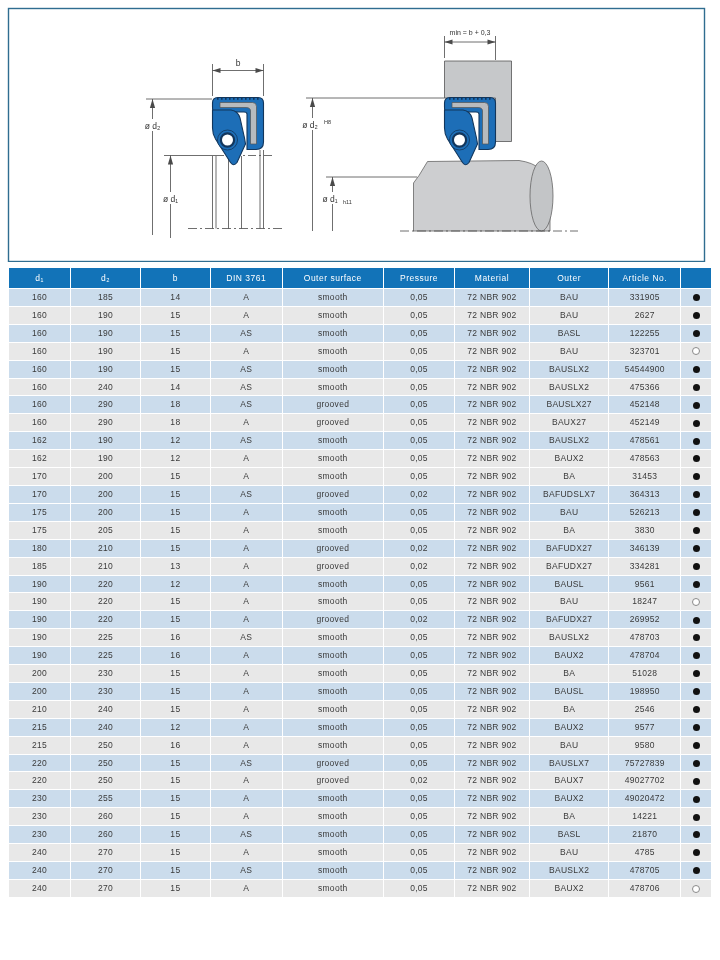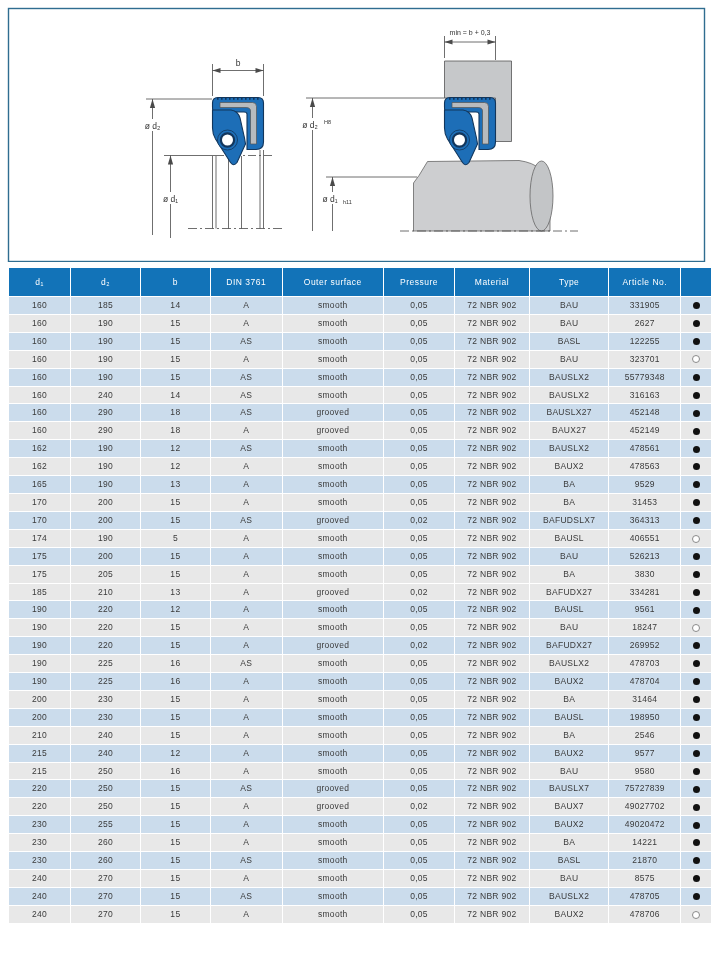--- a/index.html
+++ b/index.html
@@ -8,21 +8,21 @@
     --metal:#b8bbbe; --steel:#cdced0; --line:#4a4a4a; --dot:#111111;
   }
   html,body{margin:0;padding:0;background:#fff;}
   body{width:720px;height:960px;font-family:"Liberation Sans",sans-serif;}
   .page{position:relative;width:720px;height:960px;overflow:hidden;background:#fff;}
   .diagram-svg{position:absolute;left:0;top:0;width:720px;height:262px;}
   .dim-text{font-family:"Liberation Sans",sans-serif;font-size:8.5px;fill:#333;}
   .dim-text-small{font-family:"Liberation Sans",sans-serif;font-size:5.5px;fill:#333;}
   .dim-text-min{font-family:"Liberation Sans",sans-serif;font-size:7px;fill:#333;}
   .spec-table{position:absolute;left:8px;top:267px;width:704px;border-collapse:separate;border-spacing:1.5px;table-layout:fixed;}
-  .spec-table th{background:var(--accent);color:#fff;font-weight:normal;font-size:8.5px;letter-spacing:.5px;height:28px;padding:0;text-align:center;overflow:hidden;white-space:nowrap;}
+  .spec-table th{background:var(--accent);color:#fff;font-weight:normal;font-size:8.5px;letter-spacing:.5px;height:20px;padding:0;text-align:center;overflow:hidden;white-space:nowrap;}
   .spec-table td{font-size:8.5px;letter-spacing:.3px;color:#3a3a3a;text-align:center;height:16.9px;line-height:16.9px;padding:0;overflow:hidden;white-space:nowrap;}
   .spec-table tr.row-blue td{background:var(--row-blue);}
   .spec-table tr.row-grey td{background:var(--row-grey);}
   .dot{display:inline-block;vertical-align:middle;border-radius:50%;}
   .dot.filled{width:7px;height:7px;background:var(--dot);}
   .dot.open{width:6px;height:6px;background:#fff;border:1.2px solid #8a8a8a;}
 </style>
 </head>
 <body>
 
@@ -137,21 +137,21 @@
     </colgroup>
     <thead>
       <tr>
         <th>d₁</th>
         <th>d₂</th>
         <th>b</th>
         <th>DIN 3761</th>
         <th>Outer surface</th>
         <th>Pressure</th>
         <th>Material</th>
-        <th>Type</th>
+        <th>Outer</th>
         <th>Article No.</th>
         <th></th>
       </tr>
     </thead>
     <tbody>
         <tr class="row-blue">
           <td>160</td>
           <td>185</td>
           <td>14</td>
           <td>A</td>
@@ -200,33 +200,33 @@
         </tr>
         <tr class="row-blue">
           <td>160</td>
           <td>190</td>
           <td>15</td>
           <td>AS</td>
           <td>smooth</td>
           <td>0,05</td>
           <td>72 NBR 902</td>
           <td>BAUSLX2</td>
-          <td>55779348</td>
+          <td>54544900</td>
           <td><span class="dot filled"></span></td>
         </tr>
         <tr class="row-grey">
           <td>160</td>
           <td>240</td>
           <td>14</td>
           <td>AS</td>
           <td>smooth</td>
           <td>0,05</td>
           <td>72 NBR 902</td>
           <td>BAUSLX2</td>
-          <td>316163</td>
+          <td>475366</td>
           <td><span class="dot filled"></span></td>
         </tr>
         <tr class="row-blue">
           <td>160</td>
           <td>290</td>
           <td>18</td>
           <td>AS</td>
           <td>grooved</td>
           <td>0,05</td>
           <td>72 NBR 902</td>
@@ -263,32 +263,20 @@
           <td>190</td>
           <td>12</td>
           <td>A</td>
           <td>smooth</td>
           <td>0,05</td>
           <td>72 NBR 902</td>
           <td>BAUX2</td>
           <td>478563</td>
           <td><span class="dot filled"></span></td>
         </tr>
-        <tr class="row-blue">
-          <td>165</td>
-          <td>190</td>
-          <td>13</td>
-          <td>A</td>
-          <td>smooth</td>
-          <td>0,05</td>
-          <td>72 NBR 902</td>
-          <td>BA</td>
-          <td>9529</td>
-          <td><span class="dot filled"></span></td>
-        </tr>
         <tr class="row-grey">
           <td>170</td>
           <td>200</td>
           <td>15</td>
           <td>A</td>
           <td>smooth</td>
           <td>0,05</td>
           <td>72 NBR 902</td>
           <td>BA</td>
           <td>31453</td>
@@ -299,32 +287,20 @@
           <td>200</td>
           <td>15</td>
           <td>AS</td>
           <td>grooved</td>
           <td>0,02</td>
           <td>72 NBR 902</td>
           <td>BAFUDSLX7</td>
           <td>364313</td>
           <td><span class="dot filled"></span></td>
         </tr>
-        <tr class="row-grey">
-          <td>174</td>
-          <td>190</td>
-          <td>5</td>
-          <td>A</td>
-          <td>smooth</td>
-          <td>0,05</td>
-          <td>72 NBR 902</td>
-          <td>BAUSL</td>
-          <td>406551</td>
-          <td><span class="dot open"></span></td>
-        </tr>
         <tr class="row-blue">
           <td>175</td>
           <td>200</td>
           <td>15</td>
           <td>A</td>
           <td>smooth</td>
           <td>0,05</td>
           <td>72 NBR 902</td>
           <td>BAU</td>
           <td>526213</td>
@@ -333,20 +309,32 @@
         <tr class="row-grey">
           <td>175</td>
           <td>205</td>
           <td>15</td>
           <td>A</td>
           <td>smooth</td>
           <td>0,05</td>
           <td>72 NBR 902</td>
           <td>BA</td>
           <td>3830</td>
+          <td><span class="dot filled"></span></td>
+        </tr>
+        <tr class="row-blue">
+          <td>180</td>
+          <td>210</td>
+          <td>15</td>
+          <td>A</td>
+          <td>grooved</td>
+          <td>0,02</td>
+          <td>72 NBR 902</td>
+          <td>BAFUDX27</td>
+          <td>346139</td>
           <td><span class="dot filled"></span></td>
         </tr>
         <tr class="row-grey">
           <td>185</td>
           <td>210</td>
           <td>13</td>
           <td>A</td>
           <td>grooved</td>
           <td>0,02</td>
           <td>72 NBR 902</td>
@@ -416,21 +404,21 @@
         </tr>
         <tr class="row-grey">
           <td>200</td>
           <td>230</td>
           <td>15</td>
           <td>A</td>
           <td>smooth</td>
           <td>0,05</td>
           <td>72 NBR 902</td>
           <td>BA</td>
-          <td>31464</td>
+          <td>51028</td>
           <td><span class="dot filled"></span></td>
         </tr>
         <tr class="row-blue">
           <td>200</td>
           <td>230</td>
           <td>15</td>
           <td>A</td>
           <td>smooth</td>
           <td>0,05</td>
           <td>72 NBR 902</td>
@@ -536,21 +524,21 @@
         </tr>
         <tr class="row-grey">
           <td>240</td>
           <td>270</td>
           <td>15</td>
           <td>A</td>
           <td>smooth</td>
           <td>0,05</td>
           <td>72 NBR 902</td>
           <td>BAU</td>
-          <td>8575</td>
+          <td>4785</td>
           <td><span class="dot filled"></span></td>
         </tr>
         <tr class="row-blue">
           <td>240</td>
           <td>270</td>
           <td>15</td>
           <td>AS</td>
           <td>smooth</td>
           <td>0,05</td>
           <td>72 NBR 902</td>

